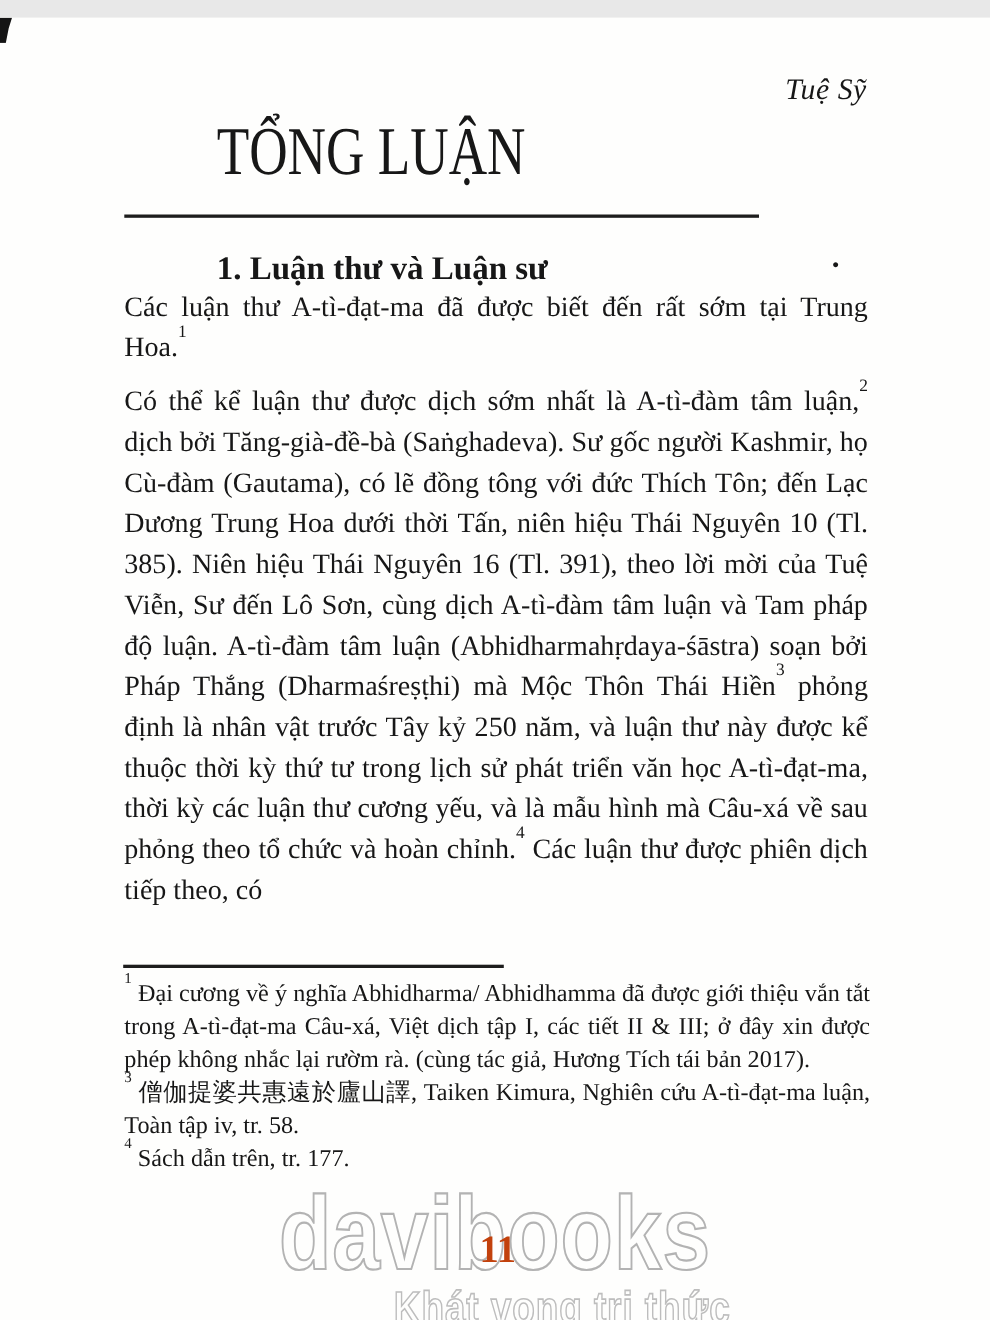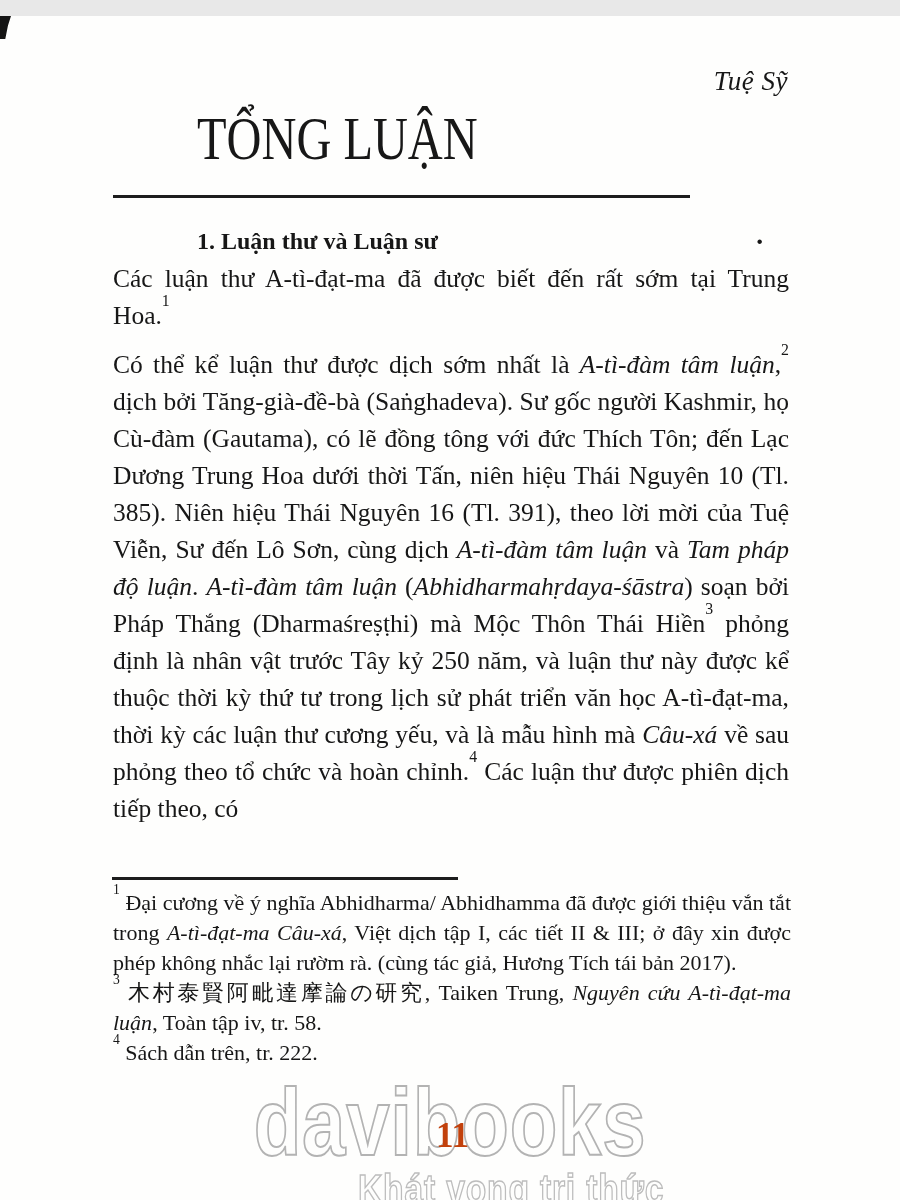--- a/index.html
+++ b/index.html
@@ -17,21 +17,21 @@
     font-style:italic;font-size:27px;letter-spacing:.5px;
   }
   .title{
     position:absolute;top:88px;left:197px;
     font-size:62px;font-weight:400;line-height:1.1;white-space:nowrap;
     transform:scaleX(0.78);transform-origin:left top;
   }
   .title-rule{position:absolute;top:179px;left:113px;width:577px;height:3px;background:#1d1d1d;}
   .section-heading{
     position:absolute;top:212px;left:197px;
-    font-size:24px;font-weight:bold;white-space:nowrap;
+    font-size:30px;font-weight:bold;white-space:nowrap;
   }
   .heading-dot{position:absolute;top:210px;left:755px;font-size:28px;font-weight:bold;}
   .body-text{
     position:absolute;top:244px;left:113px;width:676px;
     font-size:25.5px;line-height:37px;text-align:justify;z-index:3;
   }
   .body-text p{margin:0;}
   .body-text p + p{margin-top:12px;}
   .fn-ref{
     font-size:.62em;line-height:0;position:relative;top:-.55em;
@@ -54,21 +54,21 @@
     position:absolute;top:1150px;left:358px;
     font-family:"Liberation Sans","DejaVu Sans",sans-serif;font-weight:bold;
     font-size:41px;color:transparent;-webkit-text-stroke:1.5px #bdbdbd;
     transform:scaleX(0.82);transform-origin:left top;
     z-index:2;white-space:nowrap;letter-spacing:1px;
   }
   .page-number{
     position:absolute;top:1100px;left:436px;
     font-size:35px;font-weight:bold;z-index:4;color:#c2410c;
   }
-  .italic{font-style:italic;}
+  .italic{}
 </style>
 </head>
 <body>
 
 <div class="page">
 
   <div class="corner-mark"></div>
 
   <div class="author">Tuệ Sỹ</div>
 
@@ -80,22 +80,22 @@
   <div class="heading-dot">·</div>
 
   <div class="body-text">
       <p><span>Các luận thư A-tì-đạt-ma đã được biết đến rất sớm tại Trung Hoa.</span><sup class="fn-ref">1</sup></p>
       <p><span>Có thể kể luận thư được dịch sớm nhất là </span><span class="italic">A-tì-đàm tâm luận</span><span>,</span><sup class="fn-ref">2</sup><span> dịch bởi Tăng-già-đề-bà (Saṅghadeva). Sư gốc người Kashmir, họ Cù-đàm (Gautama), có lẽ đồng tông với đức Thích Tôn; đến Lạc Dương Trung Hoa dưới thời Tấn, niên hiệu Thái Nguyên 10 (Tl. 385). Niên hiệu Thái Nguyên 16 (Tl. 391), theo lời mời của Tuệ Viễn, Sư đến Lô Sơn, cùng dịch </span><span class="italic">A-tì-đàm tâm luận</span><span> và </span><span class="italic">Tam pháp độ luận</span><span>. </span><span class="italic">A-tì-đàm tâm luận</span><span> (</span><span class="italic">Abhidharmahṛdaya-śāstra</span><span>) soạn bởi Pháp Thắng (Dharmaśreṣṭhi) mà Mộc Thôn Thái Hiền</span><sup class="fn-ref">3</sup><span> phỏng định là nhân vật trước Tây kỷ 250 năm, và luận thư này được kể thuộc thời kỳ thứ tư trong lịch sử phát triển văn học A-tì-đạt-ma, thời kỳ các luận thư cương yếu, và là mẫu hình mà </span><span class="italic">Câu-xá</span><span> về sau phỏng theo tổ chức và hoàn chỉnh.</span><sup class="fn-ref">4</sup><span> Các luận thư được phiên dịch tiếp theo, có</span></p>
     </div>
 
   <div class="footnote-rule"></div>
   <div class="footnotes">
       <div class="footnote"><sup class="fn-ref">1</sup><span> Đại cương về ý nghĩa Abhidharma/ Abhidhamma đã được giới thiệu vắn tắt trong </span><span class="italic">A-tì-đạt-ma Câu-xá</span><span>, Việt dịch tập I, các tiết II &amp; III; ở đây xin được phép không nhắc lại rườm rà. (cùng tác giả, Hương Tích tái bản 2017).</span></div>
-      <div class="footnote"><sup class="fn-ref">3</sup><span> 木村泰賢阿毗達摩論の研究, Taiken Trung, </span><span class="italic">Nguyên cứu A-tì-đạt-ma luận</span><span>, Toàn tập iv, tr. 58.</span></div>
-      <div class="footnote"><sup class="fn-ref">4</sup><span> Sách dẫn trên, tr. 222.</span></div>
+      <div class="footnote"><sup class="fn-ref">3</sup><span> 僧伽提婆共惠遠於廬山譯, Taiken Kimura, </span><span class="italic">Nghiên cứu A-tì-đạt-ma luận</span><span>, Toàn tập iv, tr. 58.</span></div>
+      <div class="footnote"><sup class="fn-ref">4</sup><span> Sách dẫn trên, tr. 177.</span></div>
     </div>
 
   <div class="watermark-main">davibooks</div>
   <div class="watermark-tagline">Khát vọng tri thức</div>
 
   <div class="page-number">11</div>
 
 </div>
 
 </body></html>

